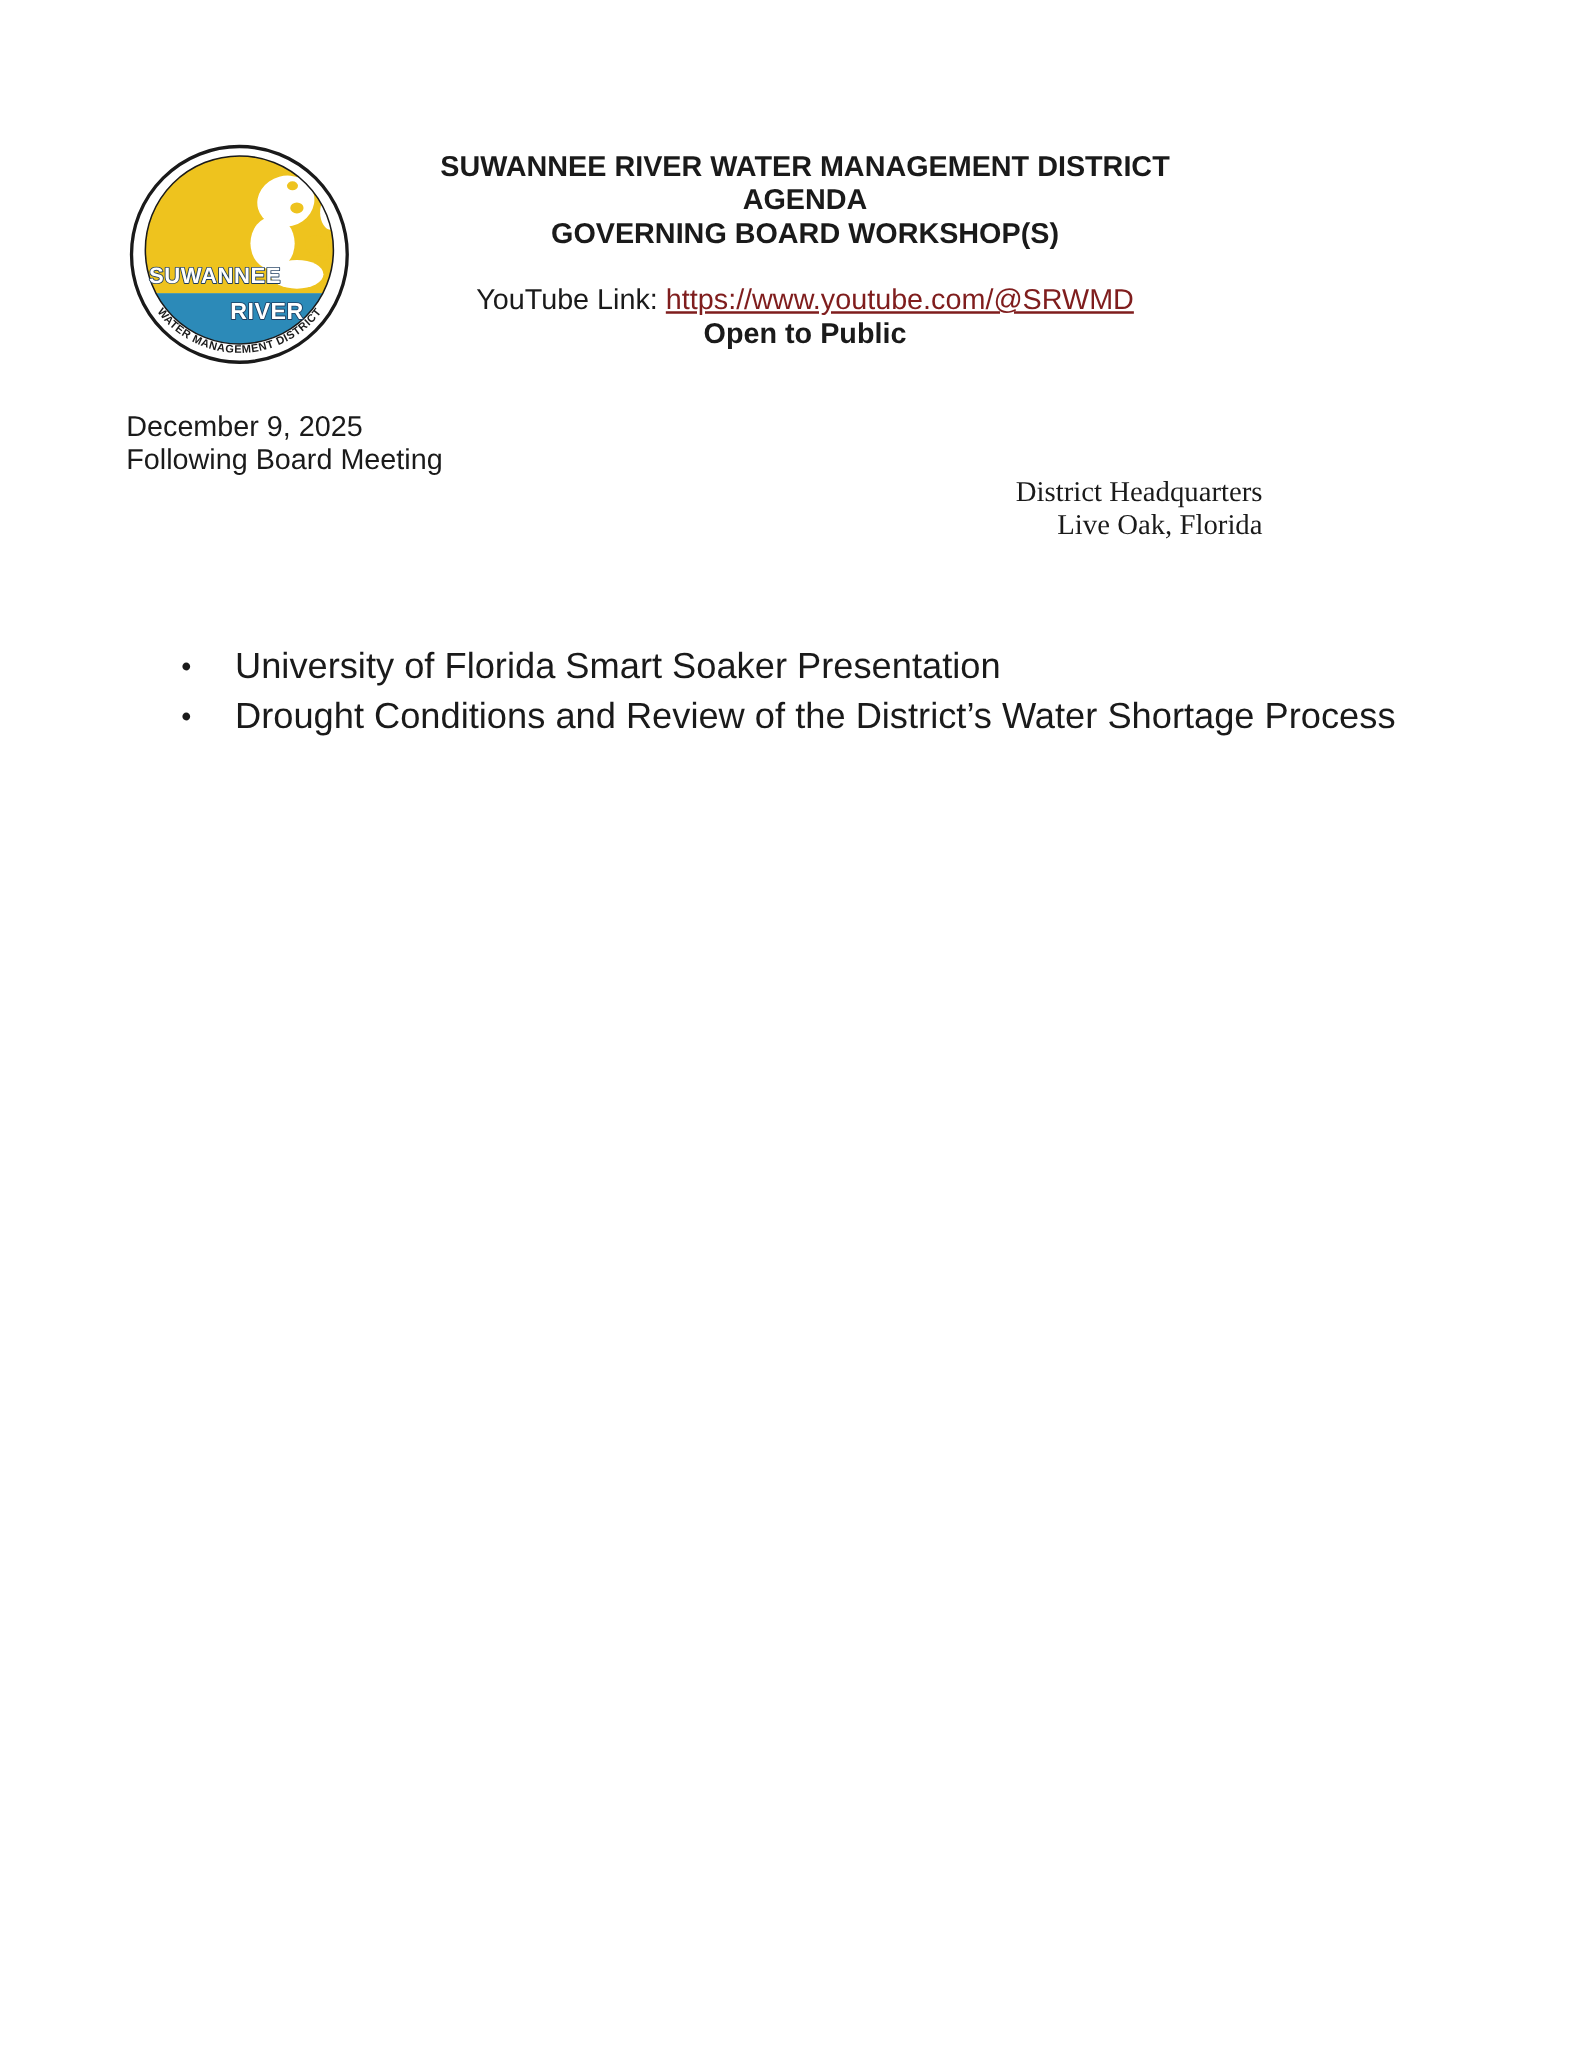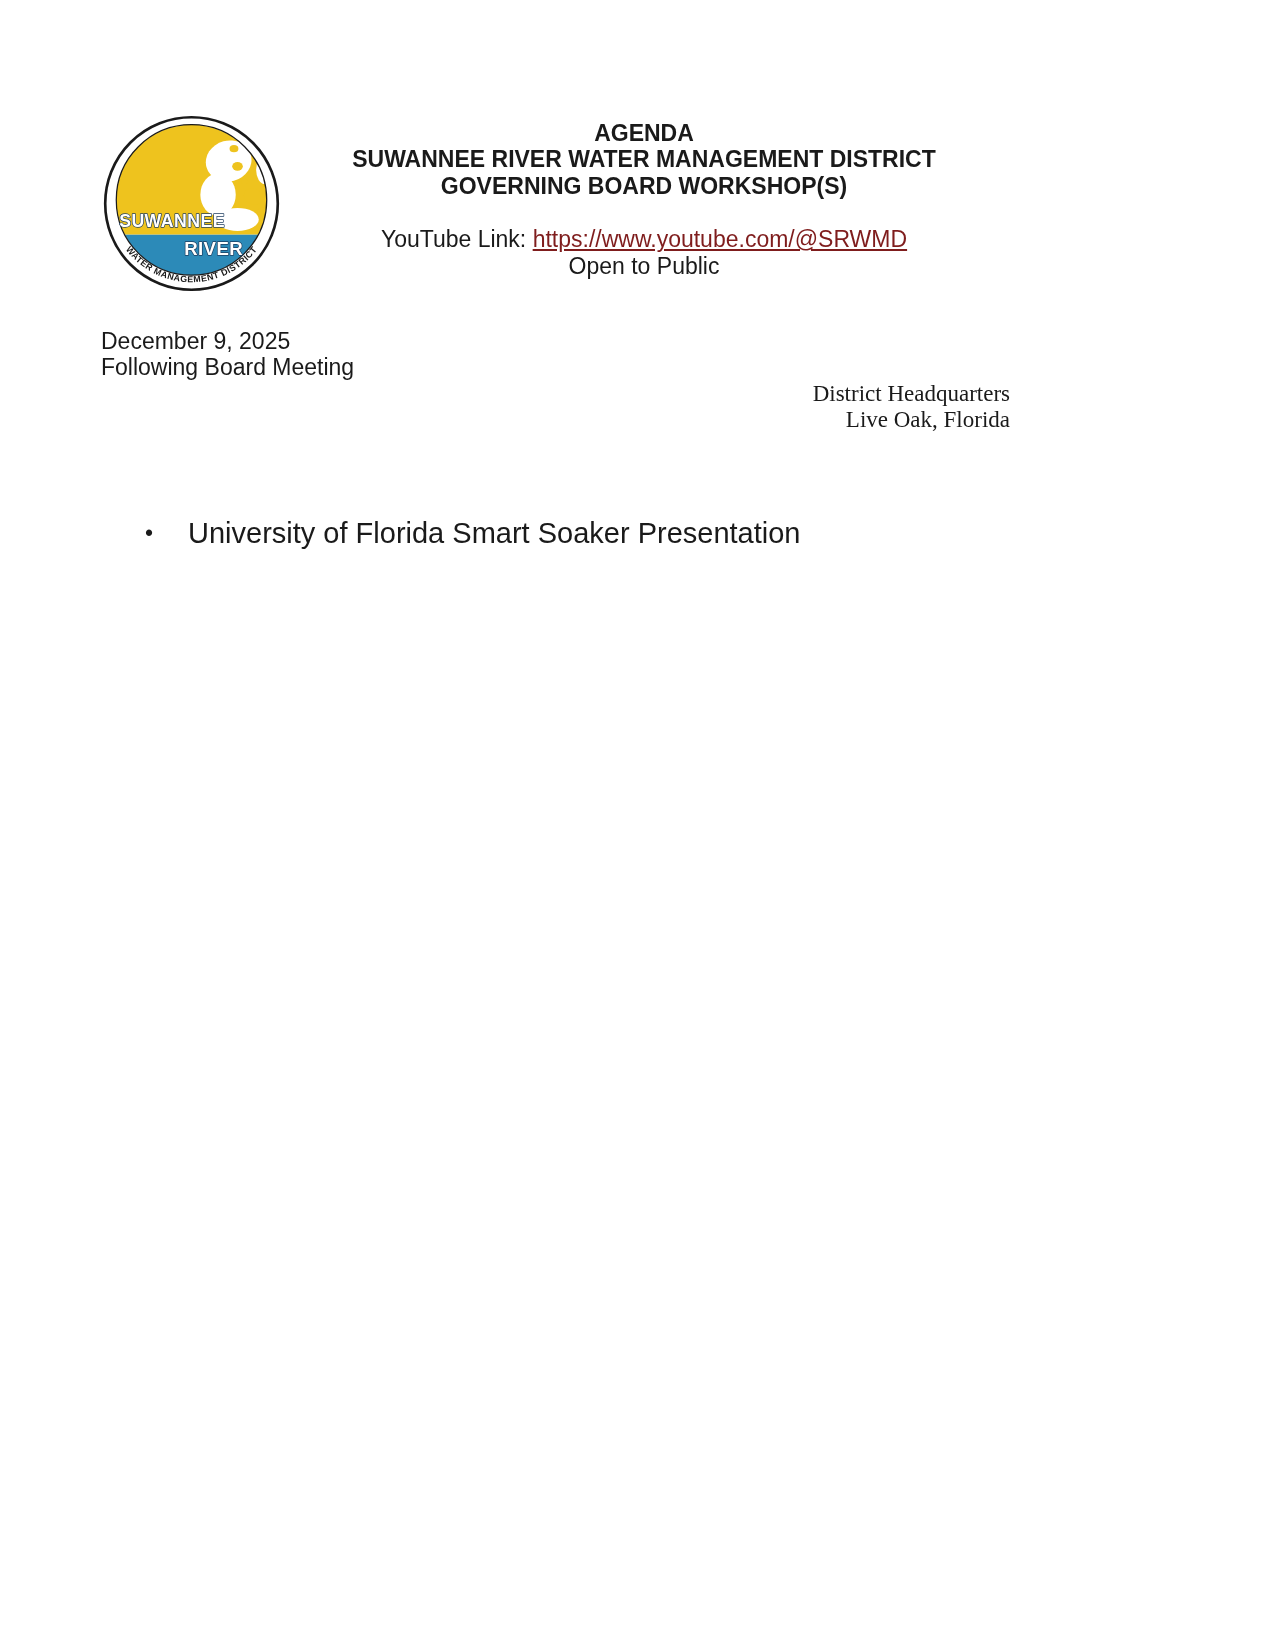--- a/index.html
+++ b/index.html
@@ -44,21 +44,21 @@
     line-height: 26.4px;
   }
   .header-title-line { font-weight: 700; }
   .yt-line { margin-top: 27px; }
   .yt-label { font-weight: 400; }
   .yt-link {
     color: #7f1d1d;
     text-decoration: underline;
     cursor: pointer;
   }
-  .open-public { font-weight: 400; }
+  .open-public { font-weight: 700; }
 
   
   .info-row {
     position: absolute;
     top: 328px;
     left: 101px;
     width: 909px;
     display: flex;
     justify-content: space-between;
     font-size: 23px;
@@ -135,22 +135,22 @@
 
       <text x="78" y="126" text-anchor="middle" font-size="20" font-weight="bold" letter-spacing="0.5" fill="#ffffff" stroke="#1C3B5E" stroke-width="1.6">SUWANNEE</text>
       <text x="125" y="158" text-anchor="middle" font-size="21" font-weight="bold" letter-spacing="0.5" fill="#ffffff" stroke="#1C3B5E" stroke-width="1.6">RIVER</text>
       <text font-size="10" font-weight="bold" letter-spacing="0.5" fill="#1a1a1a">
         <textPath href="#ringPath" startOffset="50%" text-anchor="middle">WATER MANAGEMENT DISTRICT</textPath>
       </text>
     </svg>
   </div>
 
   <div class="header">
+    <div class="header-title-line">SUWANNEE RIVER WATER MANAGEMENT DISTRICT</div>
     <div class="header-title-line">AGENDA</div>
-    <div class="header-title-line">SUWANNEE RIVER WATER MANAGEMENT DISTRICT</div>
     <div class="header-title-line">GOVERNING BOARD WORKSHOP(S)</div>
     <div class="yt-line">
       <span class="yt-label">YouTube Link:</span>
       <a class="yt-link" href="#">https://www.youtube.com/@SRWMD</a>
     </div>
     <div class="open-public">Open to Public</div>
   </div>
 
   <div class="info-row">
     <div class="info-left">
@@ -160,15 +160,18 @@
     <div class="info-right">
       <div>District Headquarters</div>
       <div>Live Oak, Florida</div>
     </div>
   </div>
 
   <ul class="agenda-list">
     <li class="agenda-item">
       <span>University of Florida Smart Soaker Presentation</span>
     </li>
+    <li class="agenda-item">
+      <span>Drought Conditions and Review of the District’s Water Shortage Process</span>
+    </li>
   </ul>
 
 </div>
 
 </body></html>

